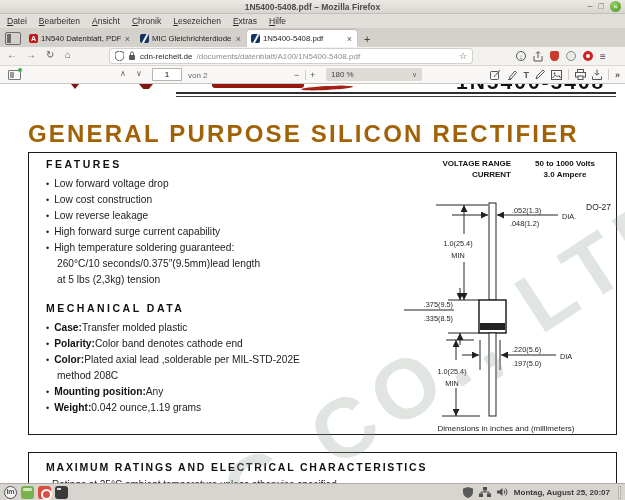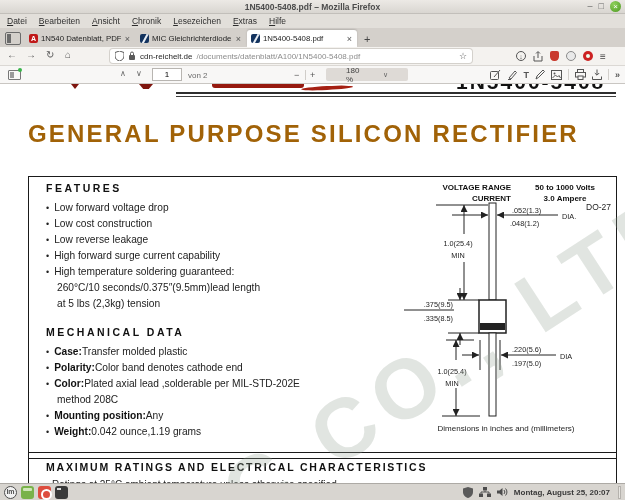--- a/index.html
+++ b/index.html
@@ -63,38 +63,38 @@
   .sidebar-btn::before { content:""; position:absolute; left:1px; top:1px; width:4px; height:6px; background:#9a9a9a; }
   .sidebar-btn::after { content:""; position:absolute; right:-2px; top:-3px; width:4px; height:4px; border-radius:50%; background:#39b54a; }
   .pg-prev { position:absolute; left:120px; top:3px; font-size:8px; color:#666; }
   .pg-next { position:absolute; left:136px; top:3px; font-size:8px; color:#666; }
   .pg-input { position:absolute; left:152px; top:2px; width:30px; height:13px; border:1px solid #b8b5b1; background:#fff;
               font-size:8px; text-align:center; font-family:"Liberation Sans",sans-serif; }
   .pg-count { position:absolute; left:188px; top:5px; color:#6b6b6b; }
   .zoom-out { position:absolute; left:294px; top:4px; font-size:9px; color:#555; }
   .zoom-sep { position:absolute; left:305px; top:4px; width:1px; height:10px; background:#d0cdc9; }
   .zoom-in { position:absolute; left:310px; top:4px; font-size:9px; color:#555; }
-  .zoom-box { position:absolute; left:326px; top:2px; width:82px; height:13px; background:#dedad6; border-radius:2px;
-              display:flex; align-items:center; padding:0 20px; gap:20px; }
+  .zoom-box { position:absolute; left:326px; top:2px; width:96px; height:13px; background:#dedad6; border-radius:2px;
+              display:flex; align-items:center; padding:0 5px; gap:20px; }
   .zoom-box .zv { flex:1; }
   .zoom-box .chev { font-size:7px; color:#666; }
   .pdf-tools { position:absolute; right:5px; top:2px; display:flex; align-items:center; gap:6px; height:13px; }
   .pdf-tools .tdiv { width:1px; height:11px; background:#d3d0cc; }
   .t-glyph { font-size:9px; color:#555; font-weight:bold; }
 
   
   .pdfarea { flex:1 1 auto; background:#fff; position:relative; overflow:hidden; color:#1d1d1d; }
   .logo-frag { position:absolute; background:#7e150e; }
   .rule-a { position:absolute; left:176px; top:8px; width:440px; height:2px; background:#2e2e2e; }
   .rule-b { position:absolute; left:176px; top:12px; width:440px; height:1px; background:#3a3a3a; }
   .part-clip { position:absolute; left:456px; top:0; width:160px; height:8px; overflow:hidden; }
   .part-number { font-size:21px; font-weight:bold; letter-spacing:2px; color:#111; margin-top:-14px; white-space:nowrap; }
   .doc-title { position:absolute; left:28px; top:36px; font-size:24px; font-weight:bold; letter-spacing:2.2px; color:#a16207; }
 
-  .main-box { position:absolute; left:28px; top:92px; width:589px; height:283px; border:1.5px solid #1a1a1a; }
+  .main-box { position:absolute; left:28px; top:68px; width:589px; height:283px; border:1.5px solid #1a1a1a; }
   .left-col { position:absolute; left:17px; top:5px; width:365px; }
   .sec-heading { font-size:10.5px; font-weight:bold; letter-spacing:2.5px; color:#111; margin-bottom:6px; }
   .sec-heading.mt { margin-top:14px; }
   .brow { font-size:10.2px; line-height:16px; color:#222; }
   .brow::before { content:"•"; margin-right:5px; font-size:9px; }
   .brow b { font-weight:bold; color:#111; }
   .crow { font-size:10.2px; line-height:16px; color:#222; padding-left:11px; }
 
   .ratings-hdr { position:absolute; left:376px; top:5px; display:flex; font-size:8px; font-weight:bold; color:#111; }
   .ratings-hdr .rlabels { width:106px; text-align:right; line-height:11px; }

